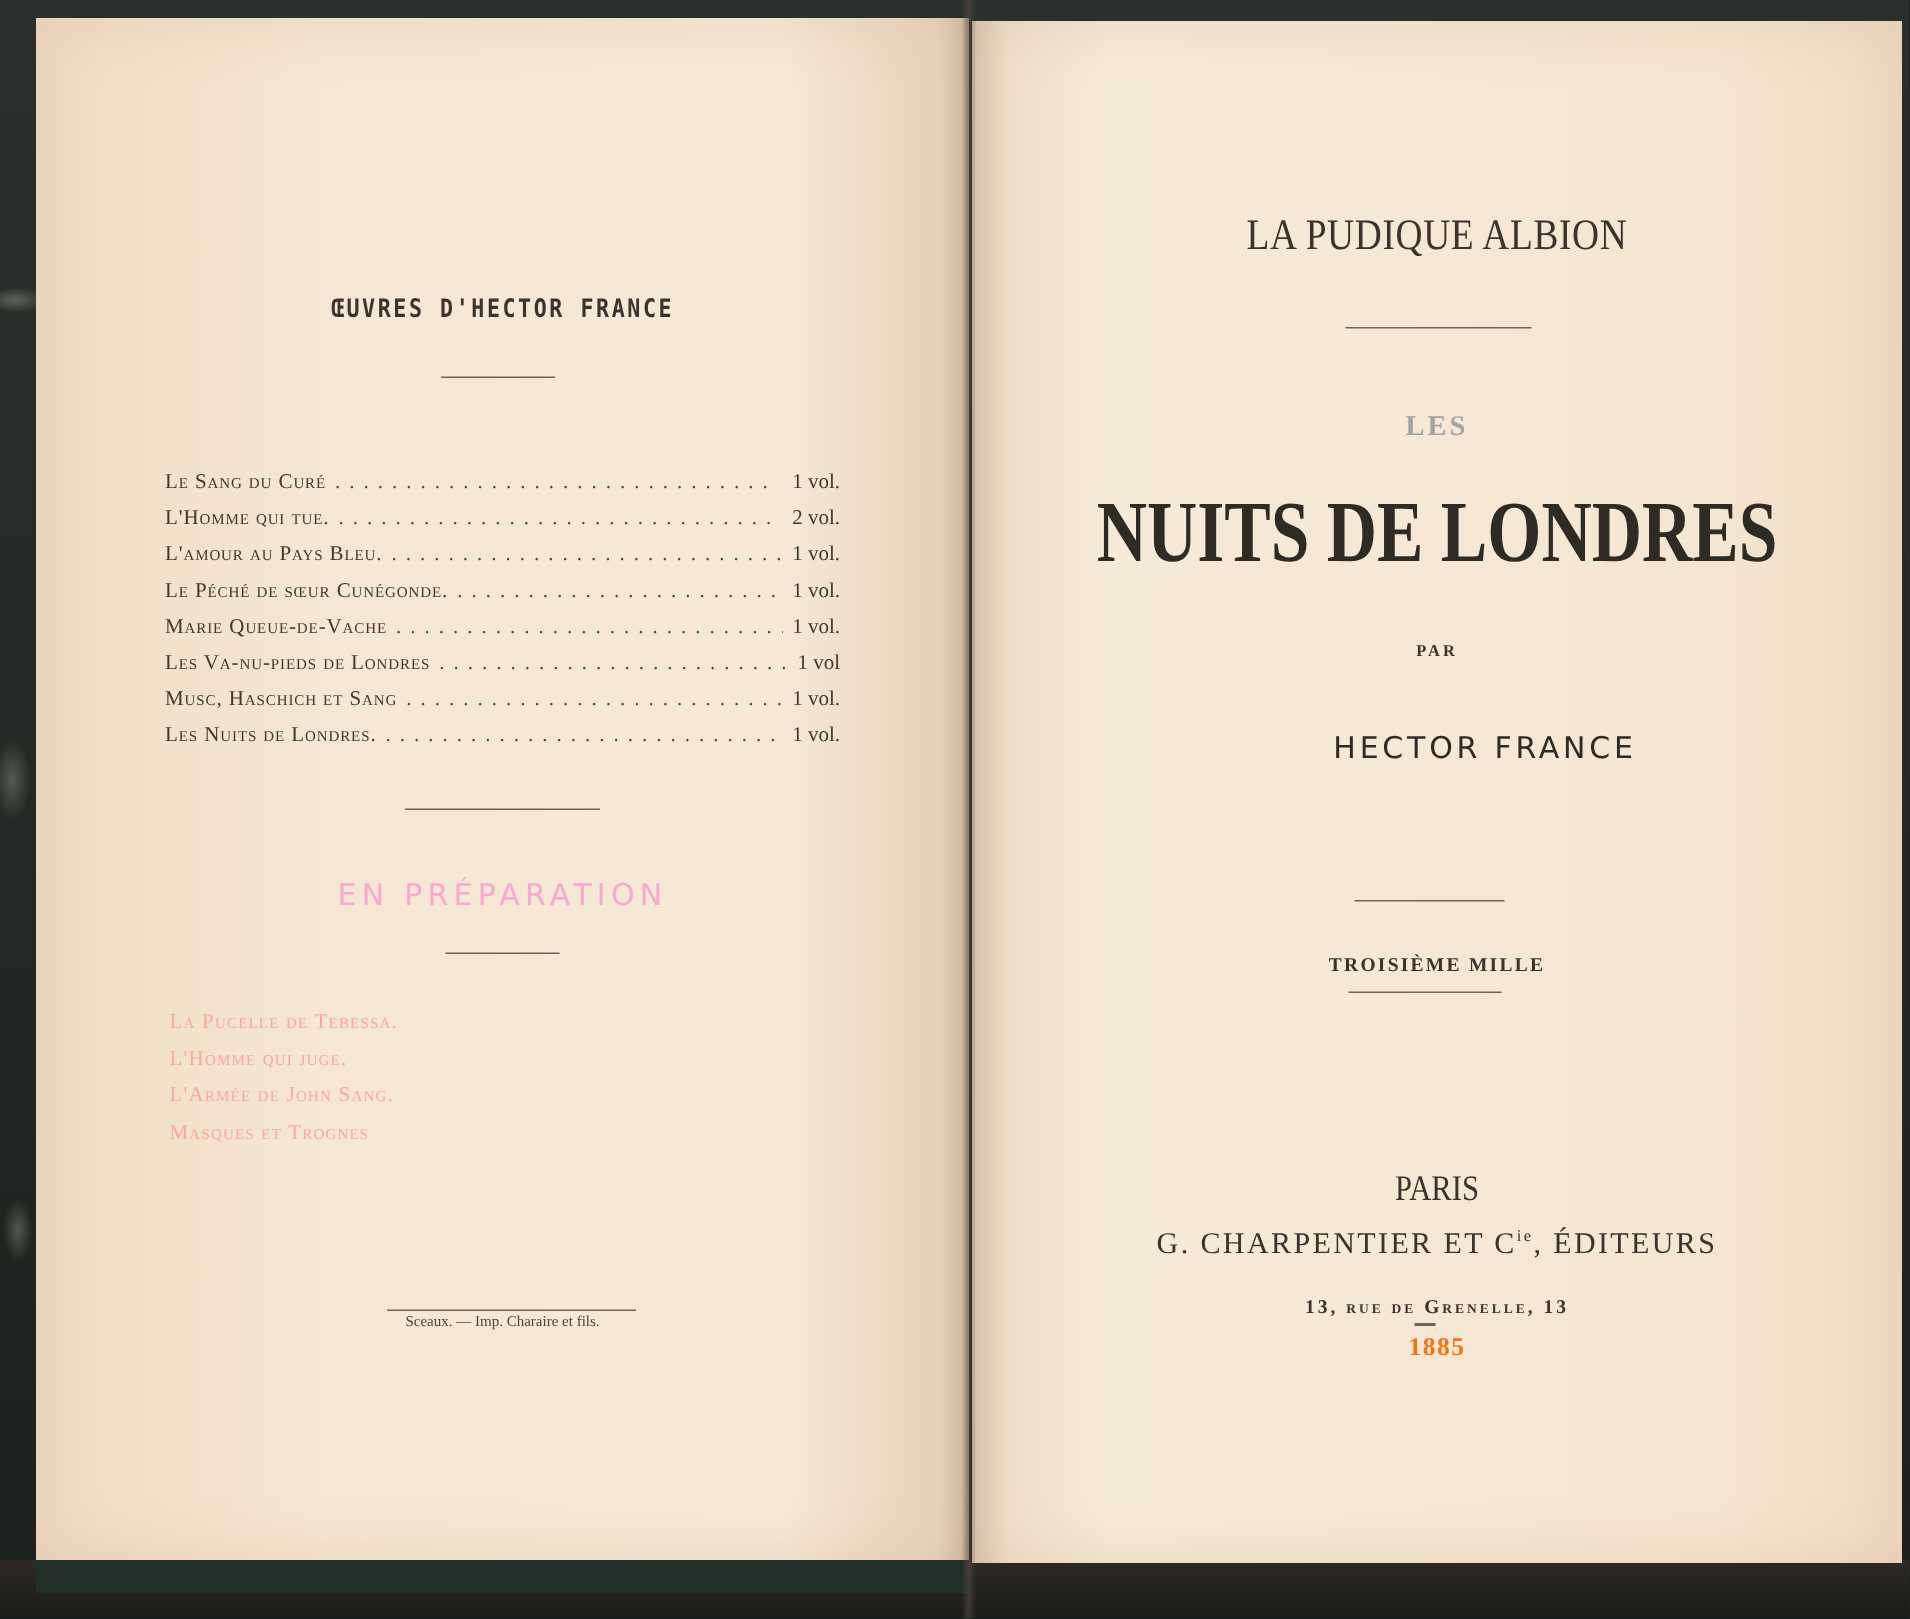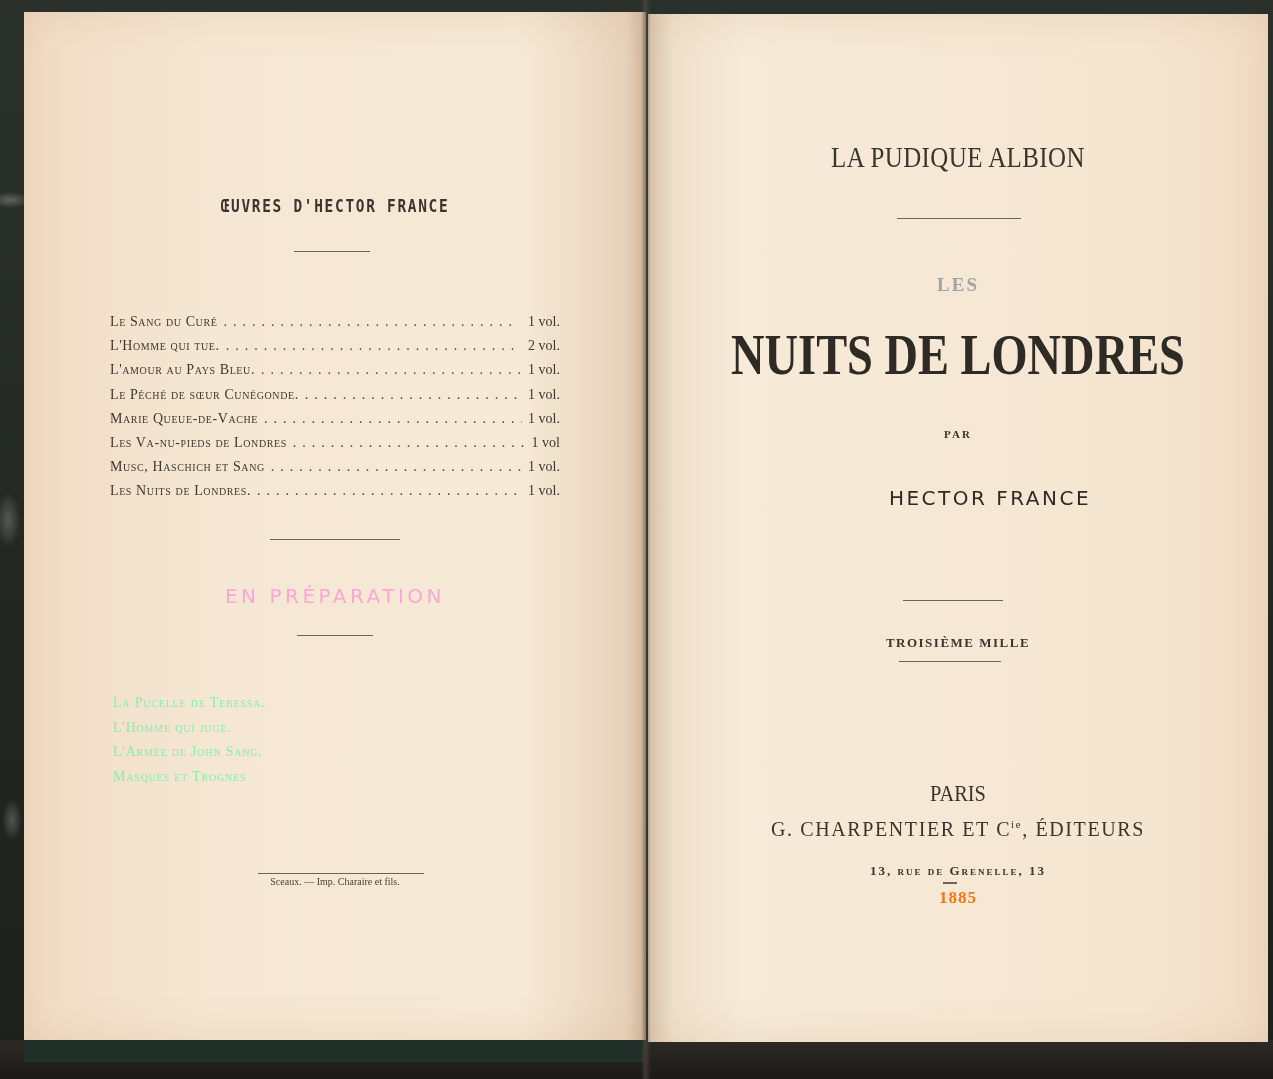--- a/index.html
+++ b/index.html
@@ -62,22 +62,22 @@
       font-variant: small-caps; letter-spacing: 0.6px;
     }
     .works-row .t { flex: 0 0 auto; }
     .works-row .dots { flex: 1 1 auto; overflow: hidden; margin: 0 6px; letter-spacing: 6px; color: #4a443a; }
     .works-row .v { flex: 0 0 auto; font-variant: normal; letter-spacing: 0; }
     .prep-title {
       left: 24px; width: 622px; top: 584px;
       font-family: "DejaVu Sans", sans-serif; font-size: 20px; letter-spacing: 3.5px; color: #f9a8d4;
     }
     .prep-list {
-      position: absolute; left: 113px; top: 695px;
-      font-size: 14px; font-variant: small-caps; letter-spacing: 0.8px; color: #86efac;
+      position: absolute; left: 113px; top: 674px;
+      font-size: 14px; font-variant: small-caps; letter-spacing: 0.8px; color: #fca5a5;
     }
     .prep-list div { height: 24.5px; }
     .printer {
       left: 24px; width: 622px; top: 876px; font-size: 10px; color: #4a443a;
     }
 
     
     .series {
       left: 648px; width: 620px; top: 141px;
       font-size: 29px; color: #3a342d; letter-spacing: 0.5px;

